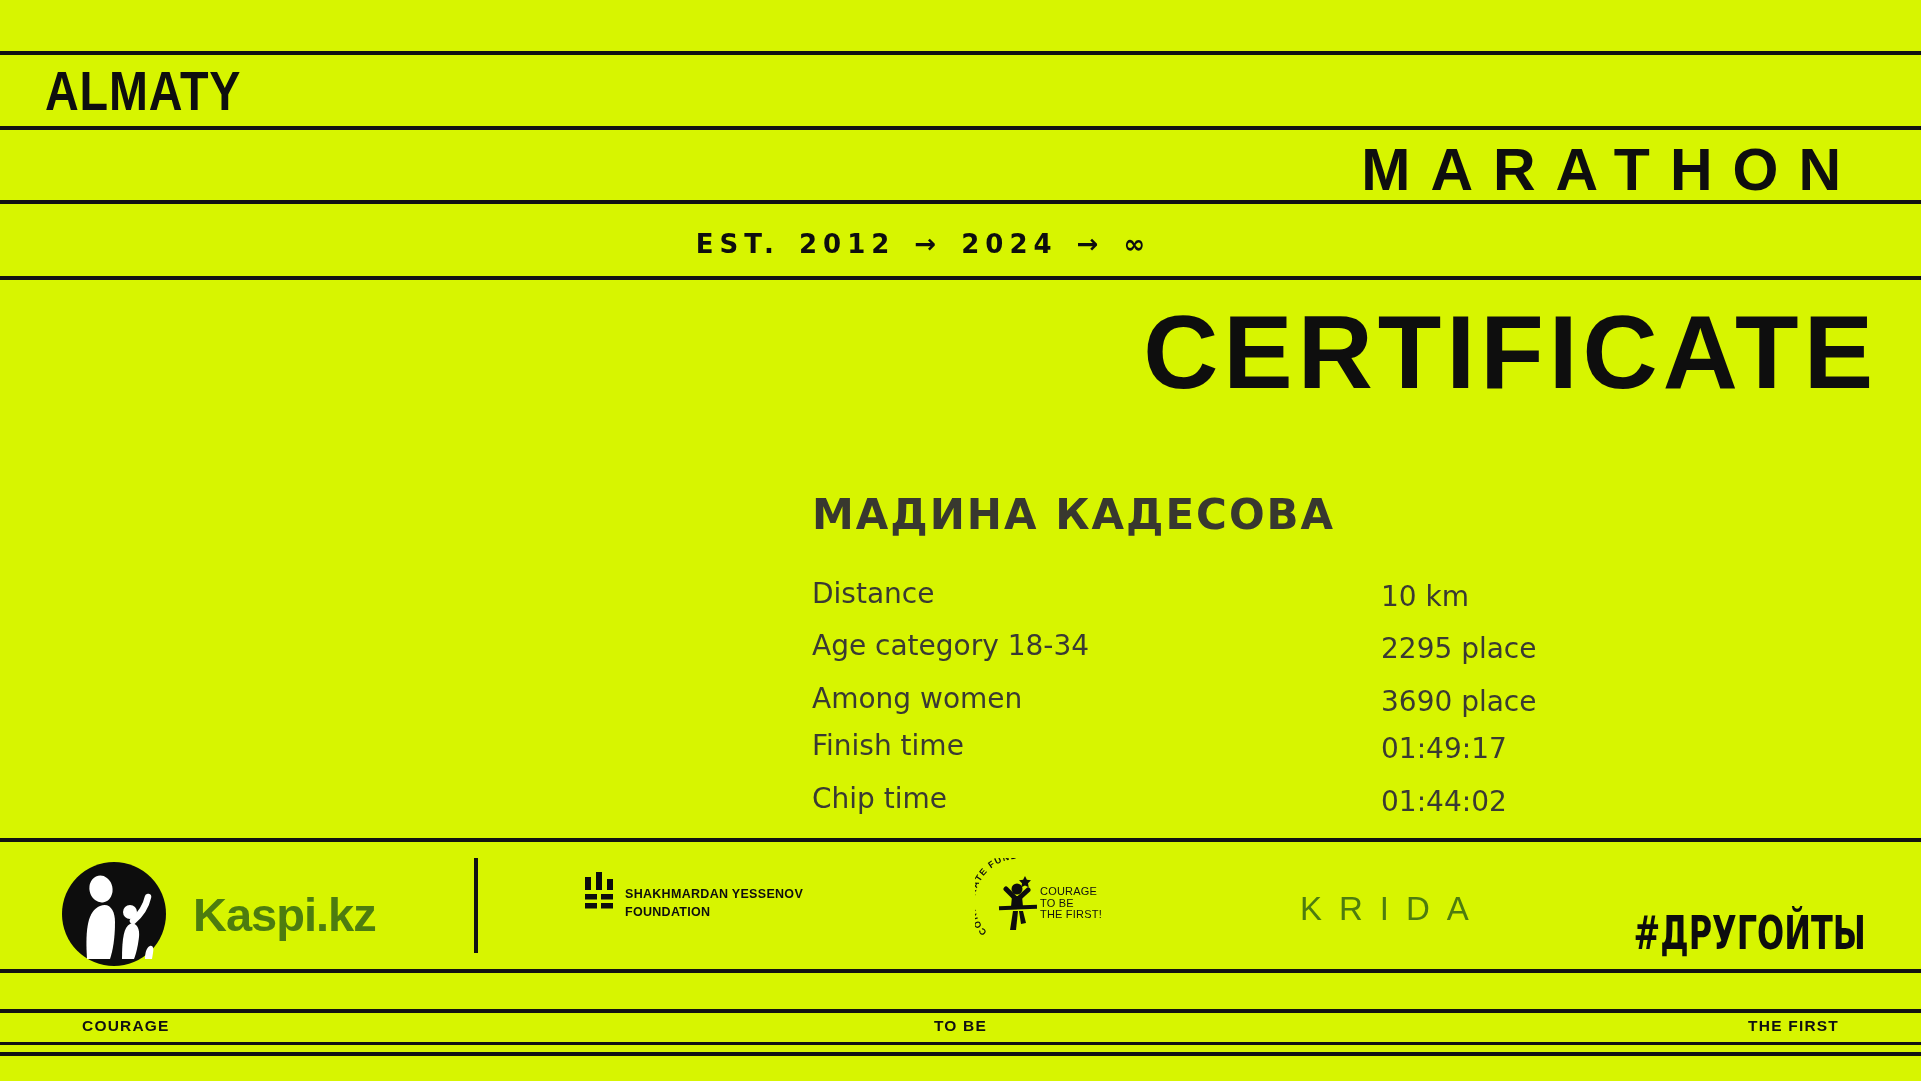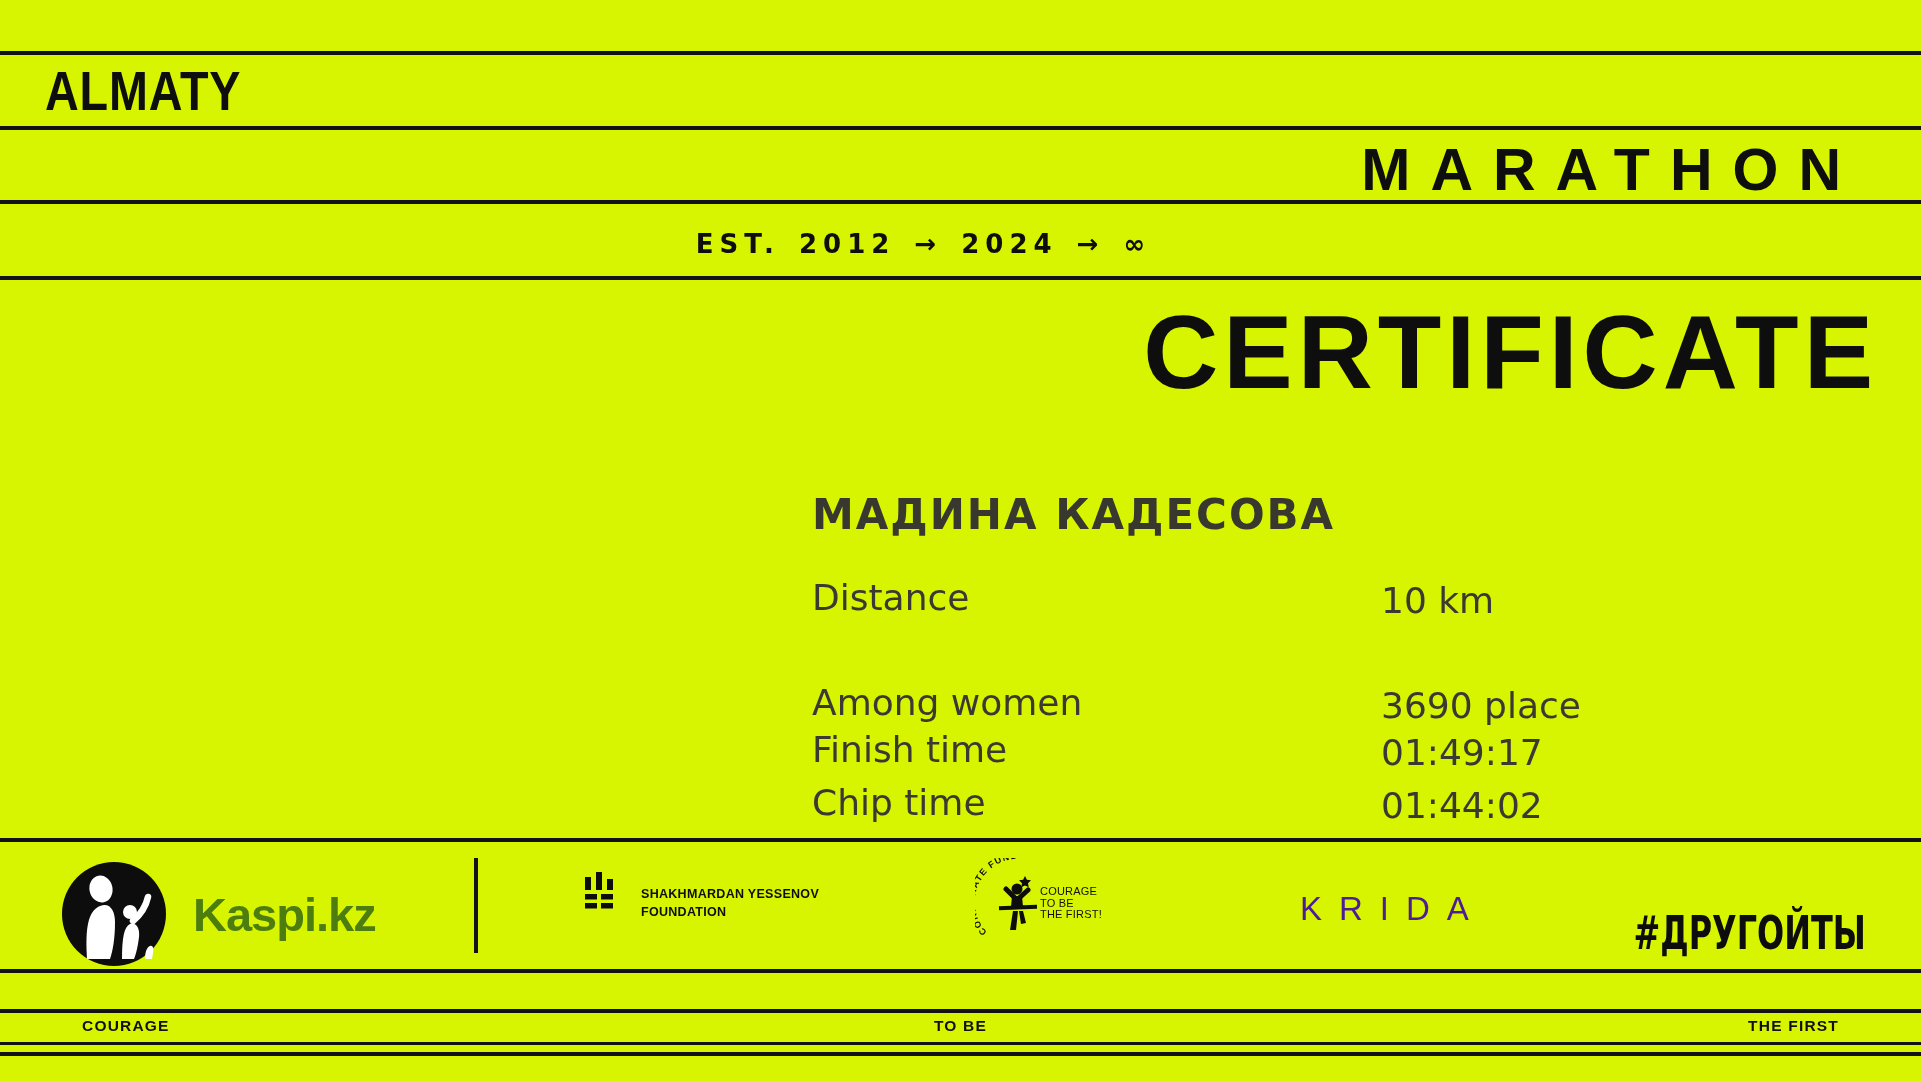--- a/index.html
+++ b/index.html
@@ -19,34 +19,34 @@
   .band-almaty{top:55px;height:71px;padding-left:45px;}
   .band-almaty .t{font-size:55px;font-weight:700;letter-spacing:1px;transform:scaleX(.85);transform-origin:left center;white-space:nowrap;color:#0e0e0e;}
   .band-marathon{top:130px;height:80px;justify-content:flex-end;padding-right:80px;}
   .band-marathon .t{font-size:59px;font-weight:700;letter-spacing:20px;margin-right:-20px;white-space:nowrap;color:#0e0e0e;}
   .band-est{top:204px;height:72px;justify-content:center;padding-right:80px;padding-top:8px;}
   .band-est .t{font-family:"DejaVu Sans",sans-serif;font-size:26px;font-weight:700;letter-spacing:6px;word-spacing:4px;margin-right:-6px;white-space:nowrap;color:#0e0e0e;}
 
   .cert-title{position:absolute;right:76px;top:300px;font-size:104px;font-weight:700;letter-spacing:5px;margin-right:-5px;line-height:1;white-space:nowrap;color:#0e0e0e;}
   .athlete{position:absolute;left:812px;top:494px;font-family:"DejaVu Sans",sans-serif;font-size:42px;font-weight:700;letter-spacing:2px;line-height:1;white-space:nowrap;color:#38382f;}
 
-  .rrow{position:absolute;left:812px;width:900px;height:36px;font-family:"DejaVu Sans",sans-serif;font-size:36px;line-height:1;color:#3a3a33;}
+  .rrow{position:absolute;left:812px;width:900px;height:36px;font-family:"DejaVu Sans",sans-serif;font-size:28px;line-height:1;color:#3a3a33;}
   .rrow .lab{position:absolute;left:0;top:0;white-space:nowrap;}
   .rrow .val{position:absolute;left:569px;top:3px;white-space:nowrap;}
   .r0{top:580px}.r1{top:632px}.r2{top:685px}.r3{top:732px}.r4{top:785px}
 
   
   .kaspi-logo{position:absolute;left:62px;top:862px;}
   .kaspi-word{position:absolute;left:193px;top:862px;height:104px;display:flex;align-items:center;font-size:47px;font-weight:700;letter-spacing:-1px;color:#4d7c0f;white-space:nowrap;}
   .vdivider{position:absolute;left:474px;top:858px;width:4px;height:95px;background:#121212;}
-  .yessenov{position:absolute;left:585px;top:869px;display:flex;gap:28px;align-items:flex-start;}
+  .yessenov{position:absolute;left:585px;top:869px;display:flex;gap:12px;align-items:flex-start;}
   .yessenov .txt{padding-top:16px;font-size:12.5px;font-weight:700;letter-spacing:.3px;line-height:1.45;color:#0e0e0e;white-space:nowrap;}
   .fund-logo{position:absolute;left:975px;top:858px;}
   .fund-words{position:absolute;left:1040px;top:886px;font-size:11px;line-height:11.5px;letter-spacing:.2px;color:#101010;white-space:nowrap;}
-  .krida{position:absolute;left:1300px;top:890px;font-size:33px;font-weight:400;letter-spacing:17px;color:#4c1d95;white-space:nowrap;}
+  .krida{position:absolute;left:1300px;top:890px;font-size:33px;font-weight:400;letter-spacing:17px;color:#4d7c0f;white-space:nowrap;}
   .hashtag{position:absolute;right:83px;top:878px;font-family:"DejaVu Sans",sans-serif;font-size:47px;font-weight:700;line-height:1;white-space:nowrap;color:#0d0d0d;margin-top:31px;}
   .hashtag .t{display:inline-block;transform:scaleX(.68);transform-origin:right center;}
 
   .motto{position:absolute;left:0;top:1010px;width:1921px;height:32px;}
   .motto span{position:absolute;top:50%;transform:translateY(-50%);font-size:15.5px;font-weight:700;letter-spacing:1.2px;color:#101010;white-space:nowrap;}
   .motto .m-left{left:82px;}
   .motto .m-center{left:50%;transform:translate(-50%,-50%);}
   .motto .m-right{right:82px;}
 </style>
 </head>
@@ -73,20 +73,24 @@
   <div class="band band-est">
     <span class="t">EST. 2012 → 2024 → ∞</span>
   </div>
 
   <div class="cert-title">CERTIFICATE</div>
   <div class="athlete">МАДИНА КАДЕСОВА</div>
 
   <div class="rrow r0">
     <span class="lab">Distance</span>
     <span class="val">10 km</span>
+  </div>
+  <div class="rrow r1">
+    <span class="lab">Age category 18-34</span>
+    <span class="val">2295 place</span>
   </div>
   <div class="rrow r2">
     <span class="lab">Among women</span>
     <span class="val">3690 place</span>
   </div>
   <div class="rrow r3">
     <span class="lab">Finish time</span>
     <span class="val">01:49:17</span>
   </div>
   <div class="rrow r4">

